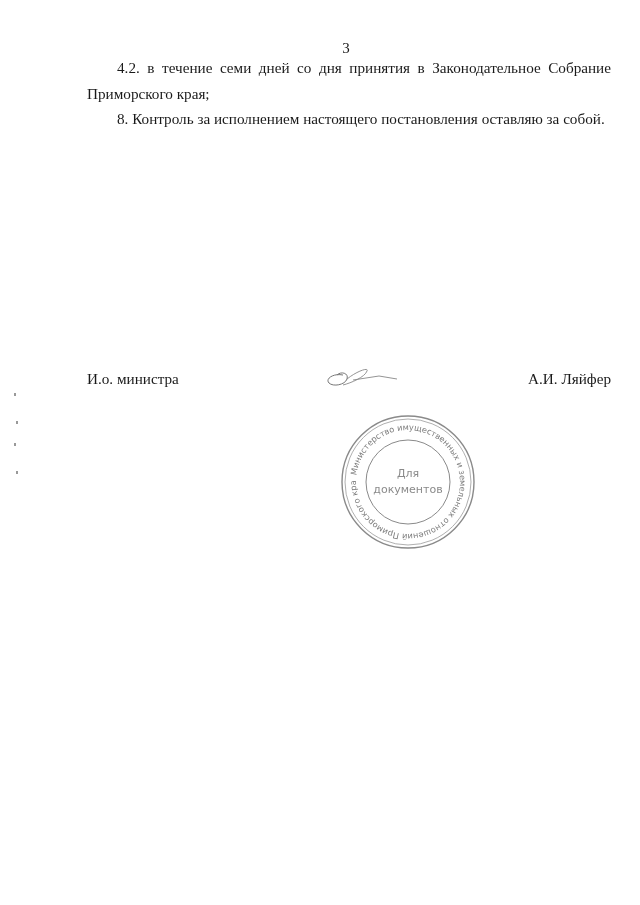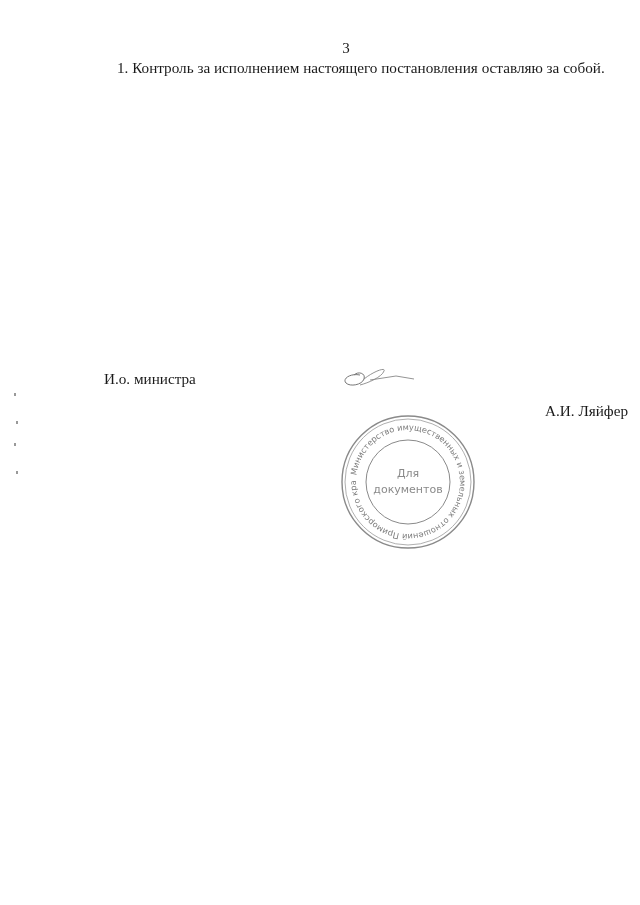--- a/index.html
+++ b/index.html
@@ -37,35 +37,34 @@
     .para {
       margin: 0;
       text-align: justify;
     }
     .indent {
       text-indent: 30px;
     }
     .signature-row {
       position: absolute;
       top: 370px;
-      left: 104px;
+      left: 87px;
       width: 524px;
       height: 24px;
       font-size: 15.2px;
     }
     .sig-title {
       position: absolute;
       left: 0;
       top: 0;
     }
     .sig-name {
       position: absolute;
       right: 0;
       top: 0;
-      margin-top: 32px;
     }
     .sig-scribble {
       position: absolute;
       left: 236px;
       top: -7px;
       width: 80px;
       height: 30px;
     }
     .stamp {
       position: absolute;
@@ -82,21 +81,22 @@
     }
   </style>
 </head>
 <body>
 
 <div>
 
   <div class="page-number">3</div>
 
   <div class="body-text">
-    <p class="para indent">1. Контроль за исполнением настоящего постановления оставляю за собой.</p>
+    <p class="para indent">4.2. в течение семи дней со дня принятия в Законодательное Собрание Приморского края;</p>
+    <p class="para indent">8. Контроль за исполнением настоящего постановления оставляю за собой.</p>
   </div>
 
   <div class="signature-row">
     <span class="sig-title">И.о. министра</span>
     <svg class="sig-scribble" viewBox="0 0 80 30">
       <path d="M20 12 C 10 10, 2 16, 6 20 C 10 24, 22 22, 24 16 C 26 10, 18 8, 14 12" fill="none" stroke="#777" stroke-width="1"></path>
       <path d="M24 16 C 34 8, 46 4, 44 8 C 42 14, 28 20, 20 22" fill="none" stroke="#888" stroke-width="0.9"></path>
       <path d="M30 17 L 56 13 L 74 16" fill="none" stroke="#888" stroke-width="0.9"></path>
     </svg>
     <span class="sig-name">А.И. Ляйфер</span>

